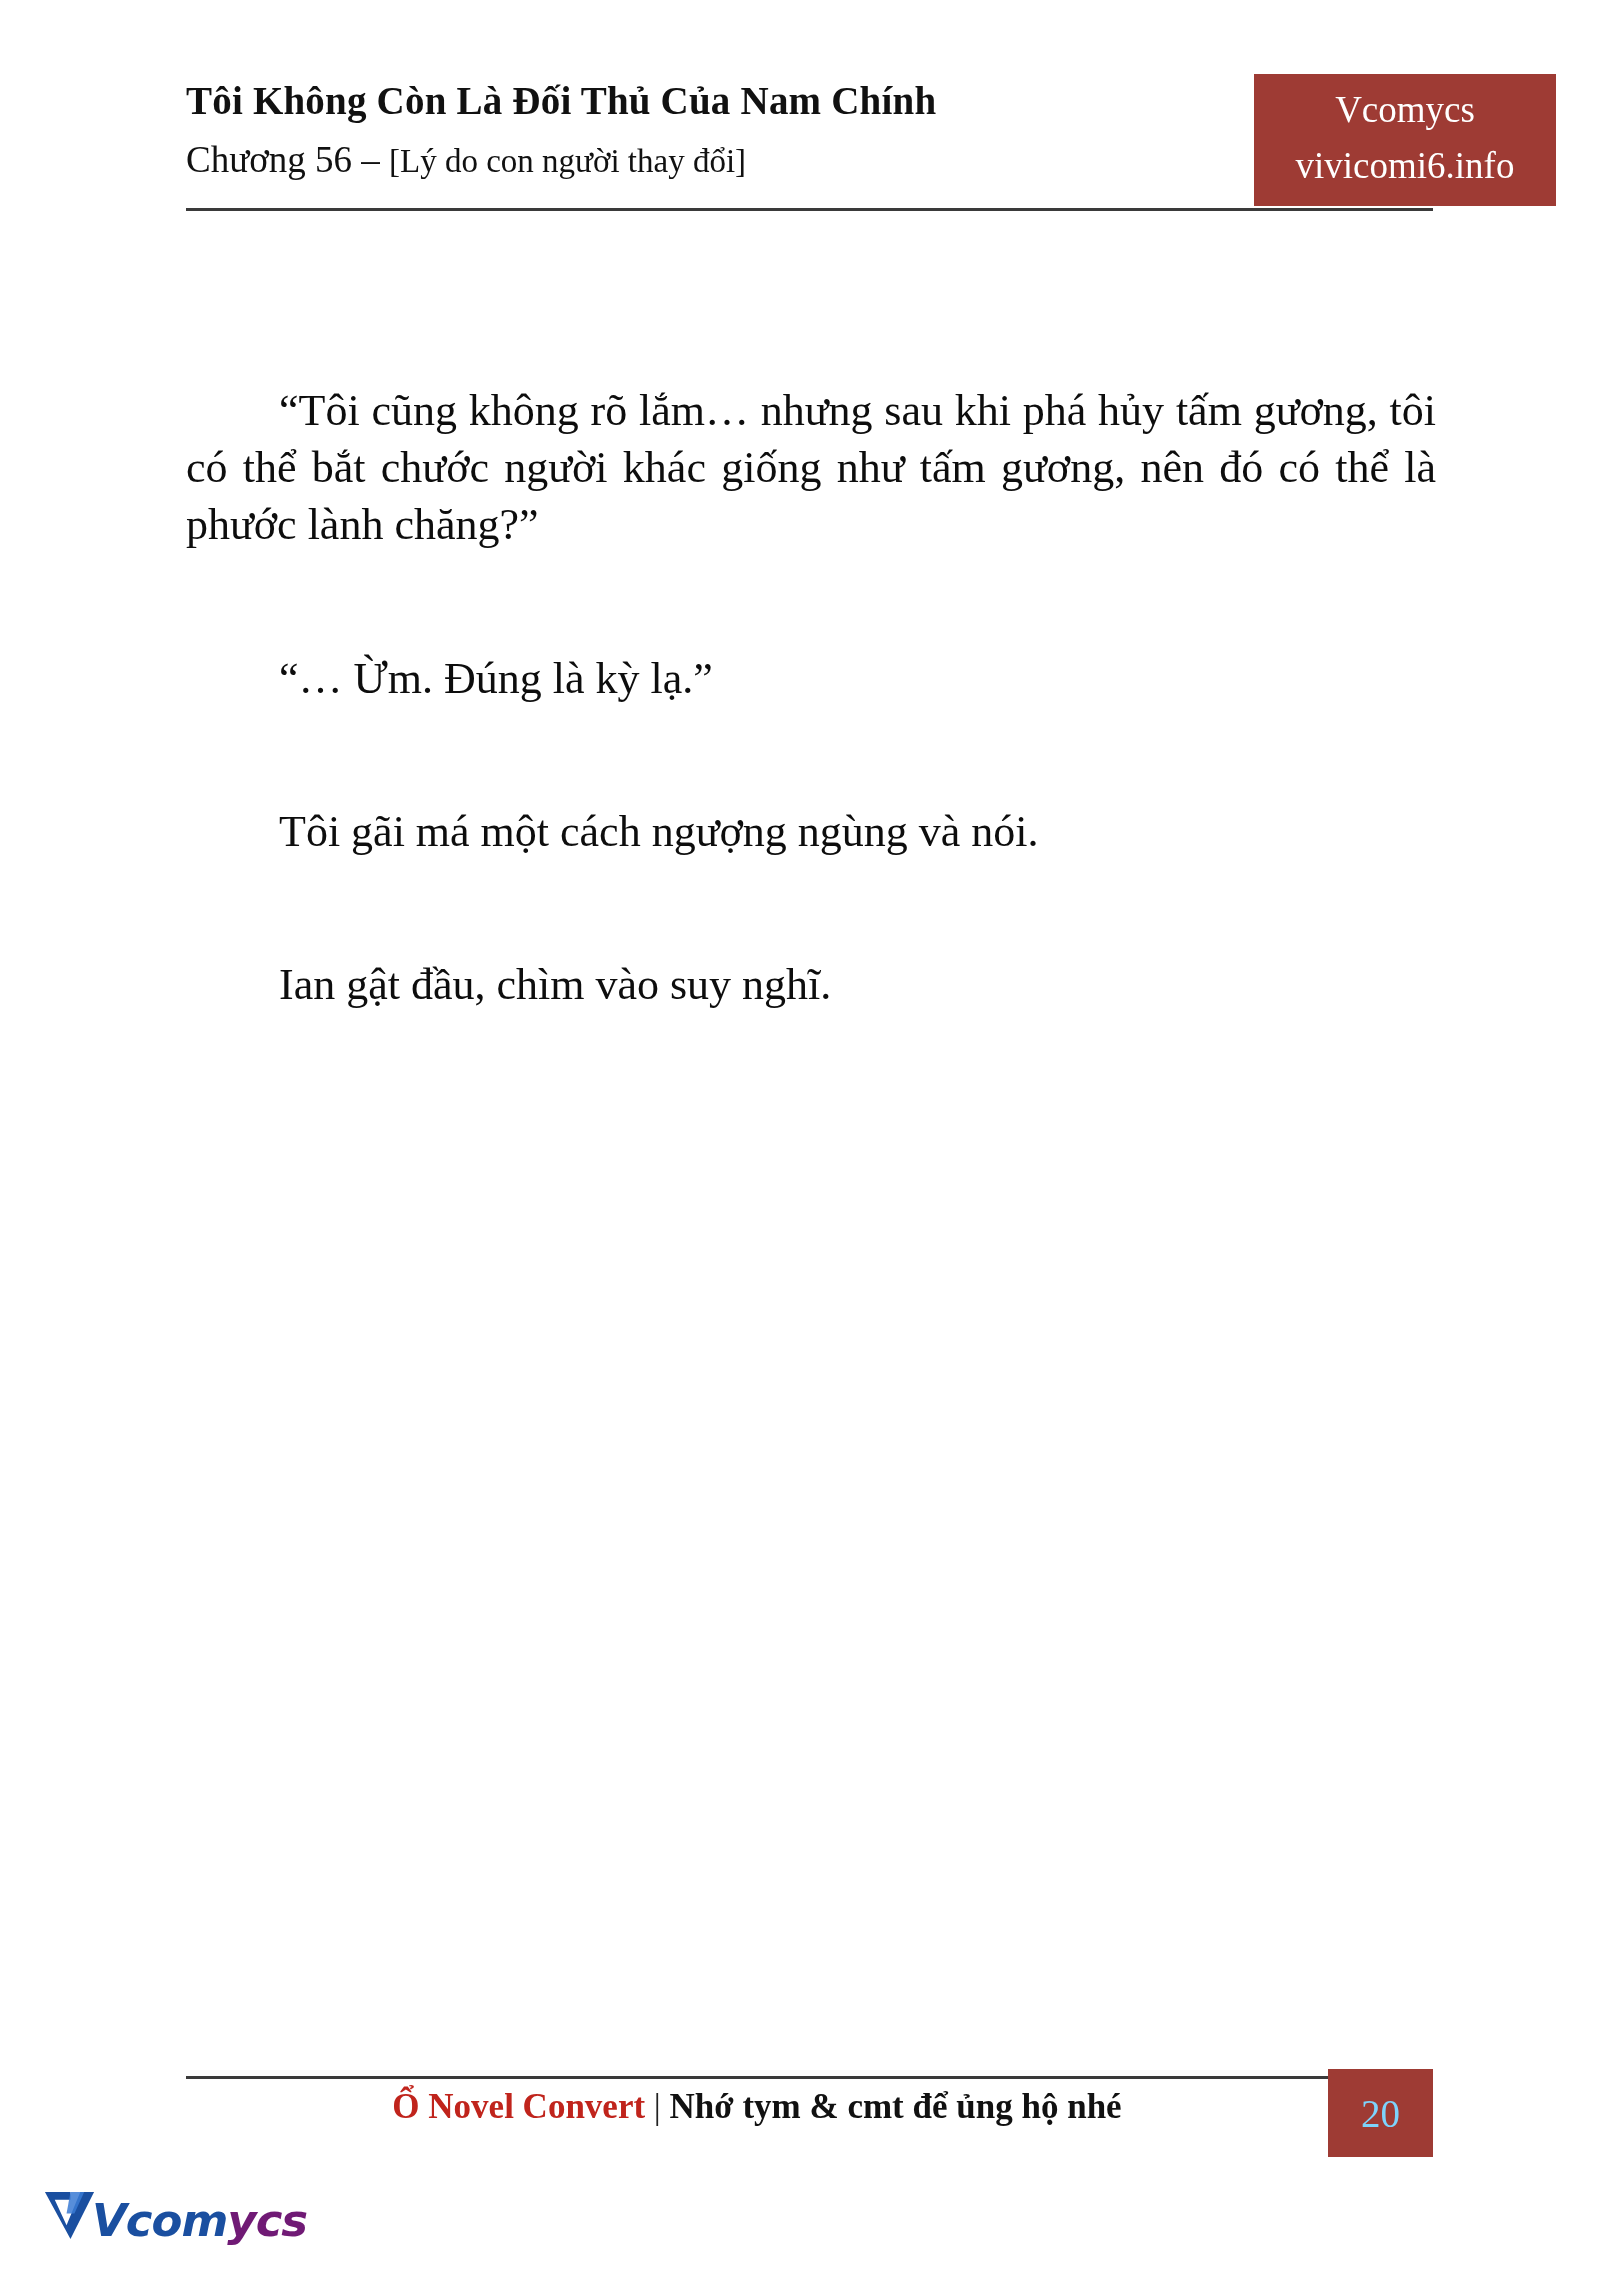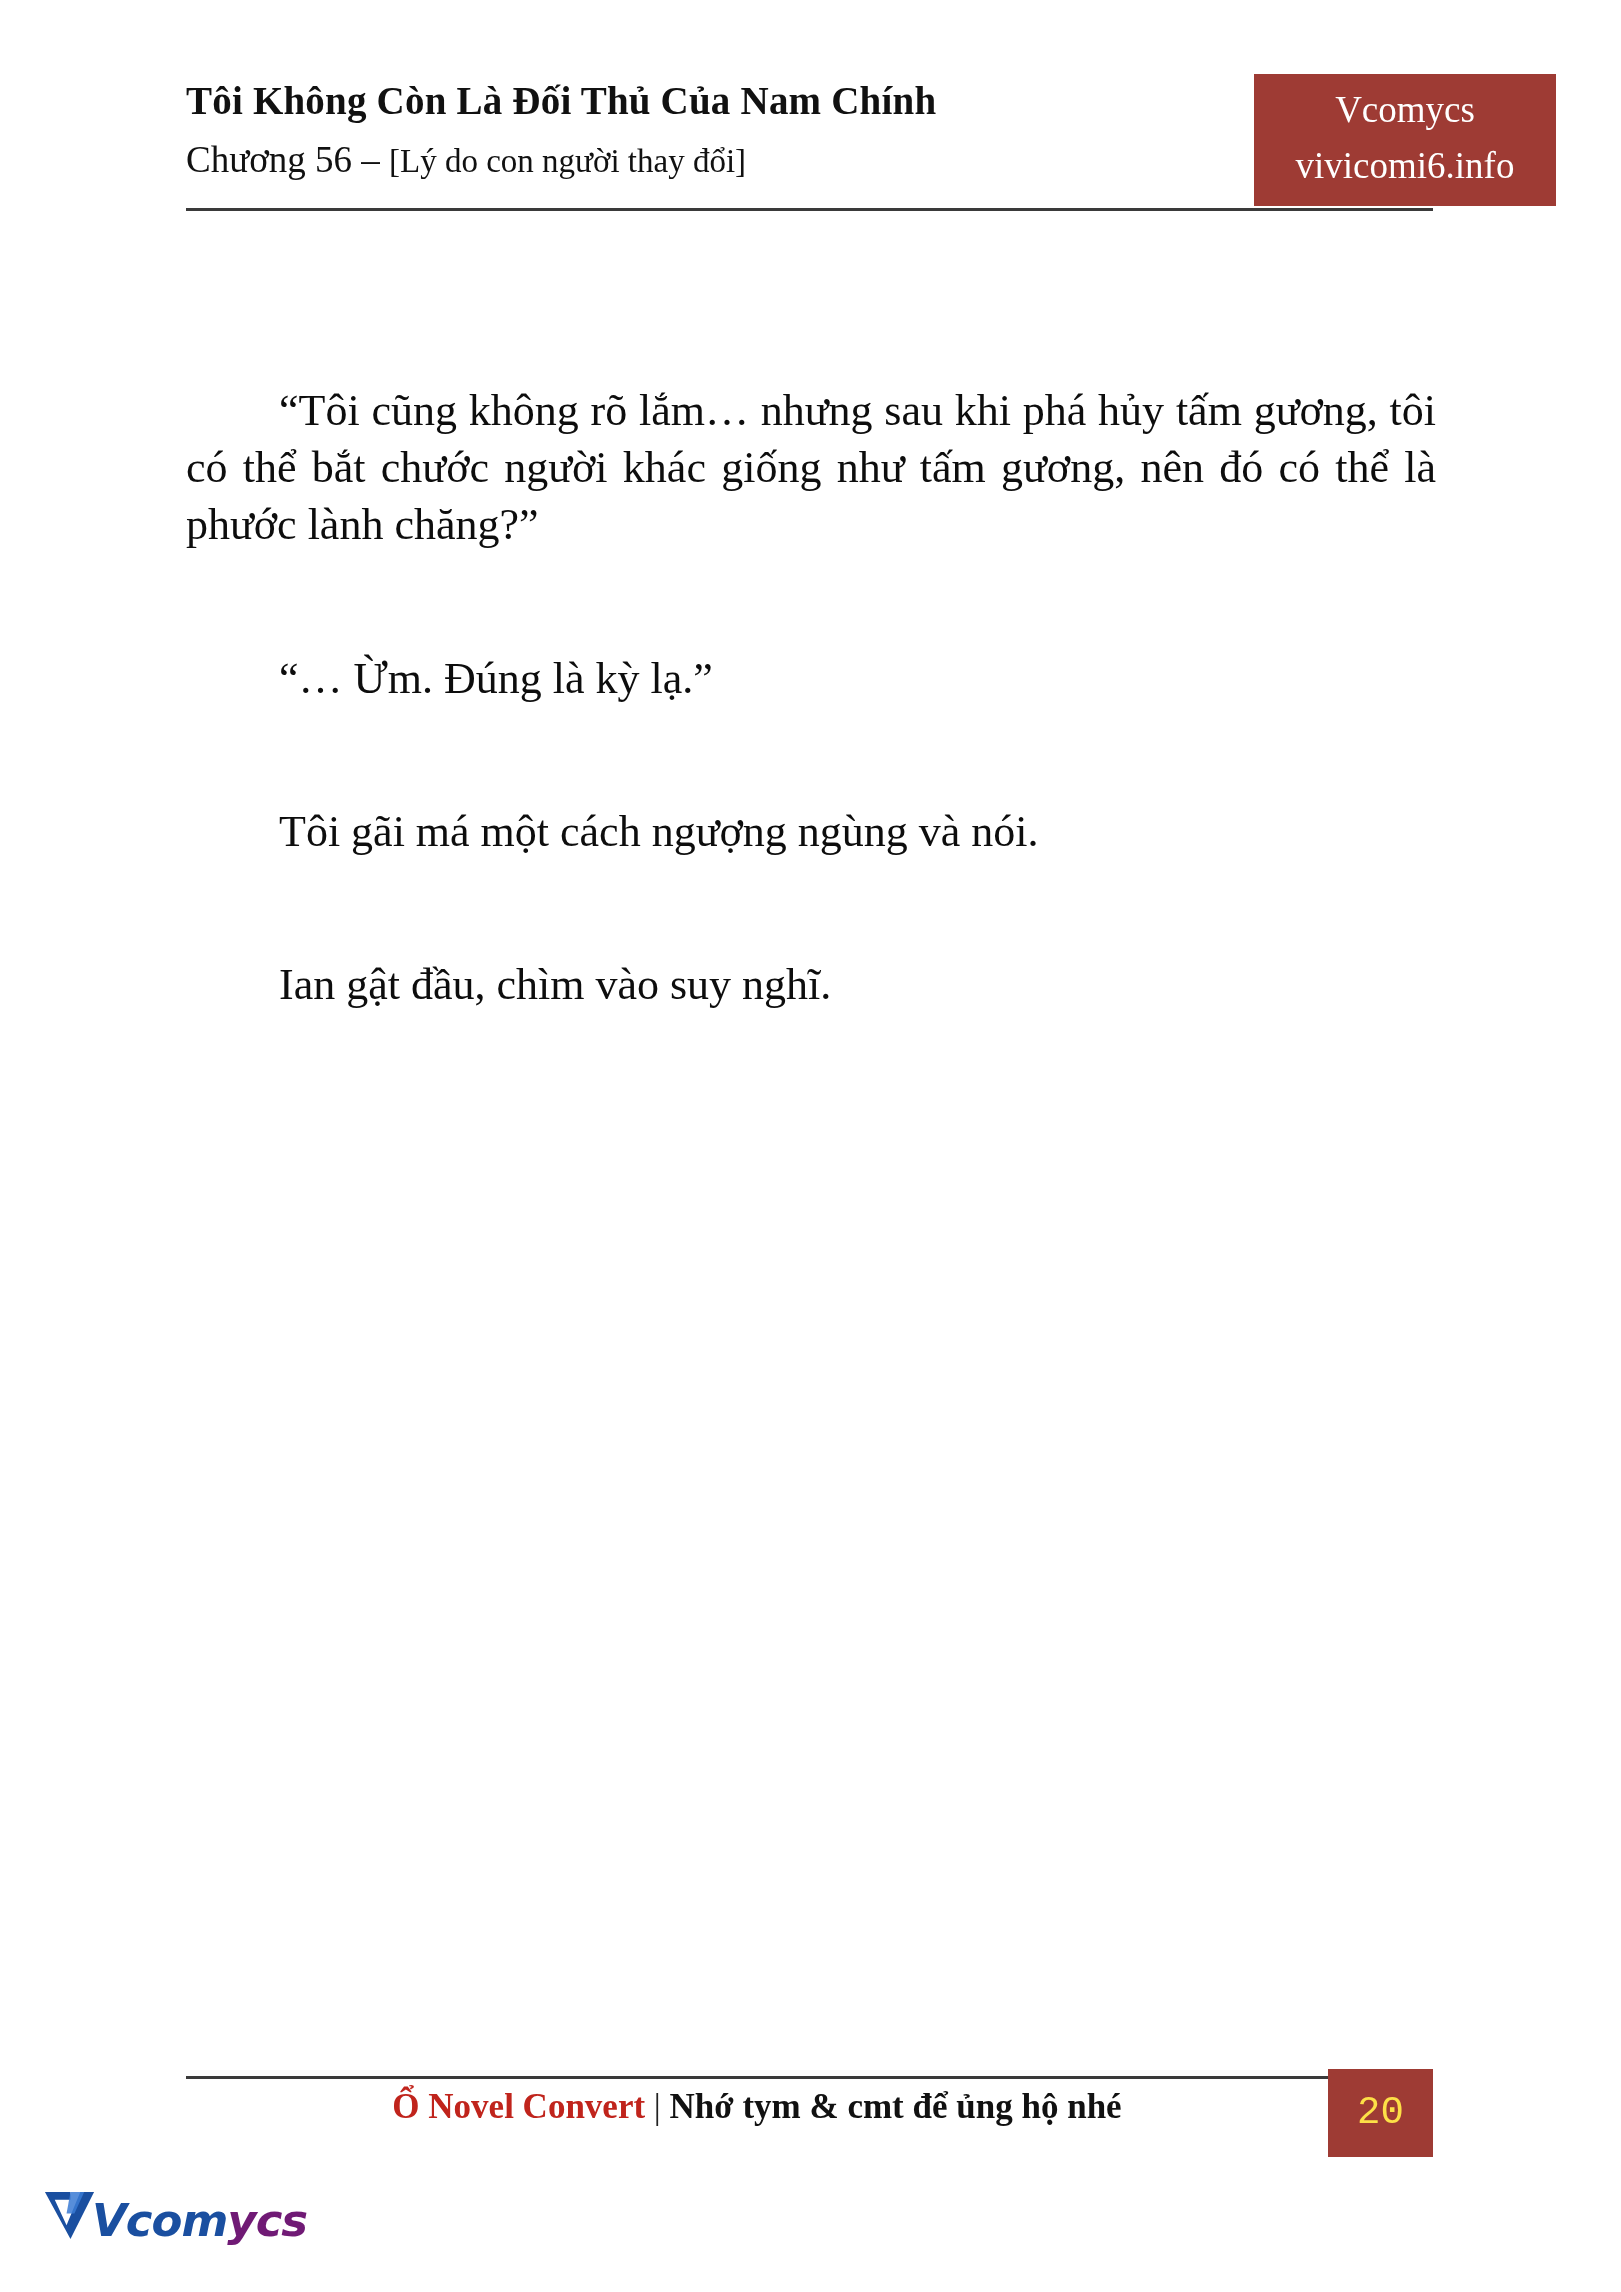--- a/index.html
+++ b/index.html
@@ -139,26 +139,25 @@
     color: #111111;
     font-weight: bold;
   }
   .page-badge {
     position: absolute;
     left: 1142px;
     top: -9.8px;
     width: 105px;
     height: 88px;
     background: #9e3b34;
-    color: #fde047;
+    color: #7dd3fc;
     font-size: 39px;
     display: flex;
     align-items: center;
     justify-content: center;
-    font-family: Liberation Mono, monospace;
   }
 
   
   .watermark {
     position: absolute;
     left: 41px;
     top: 2182px;
     width: 216px;
     height: 78px;
   }

